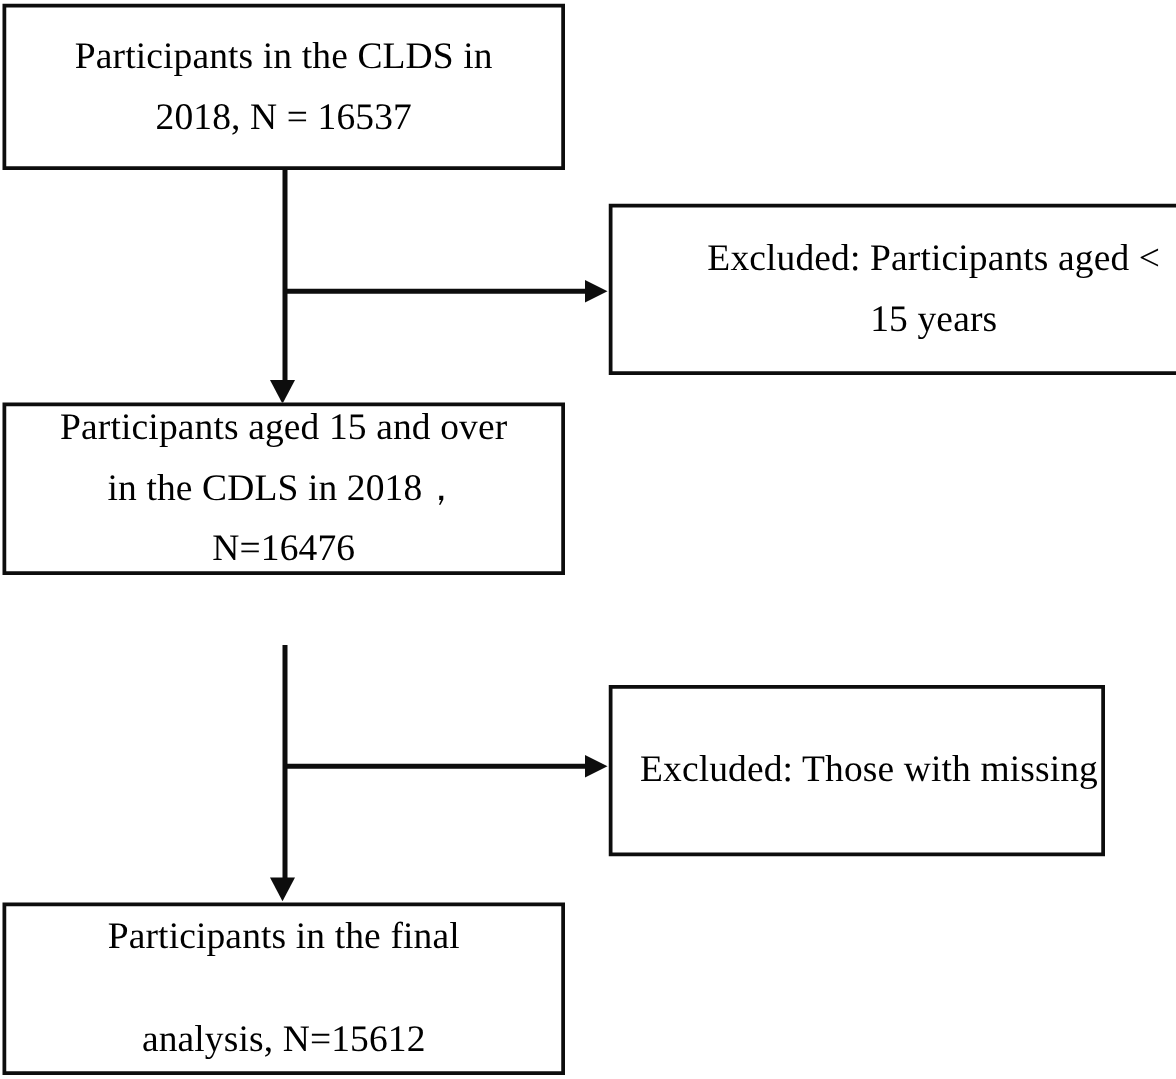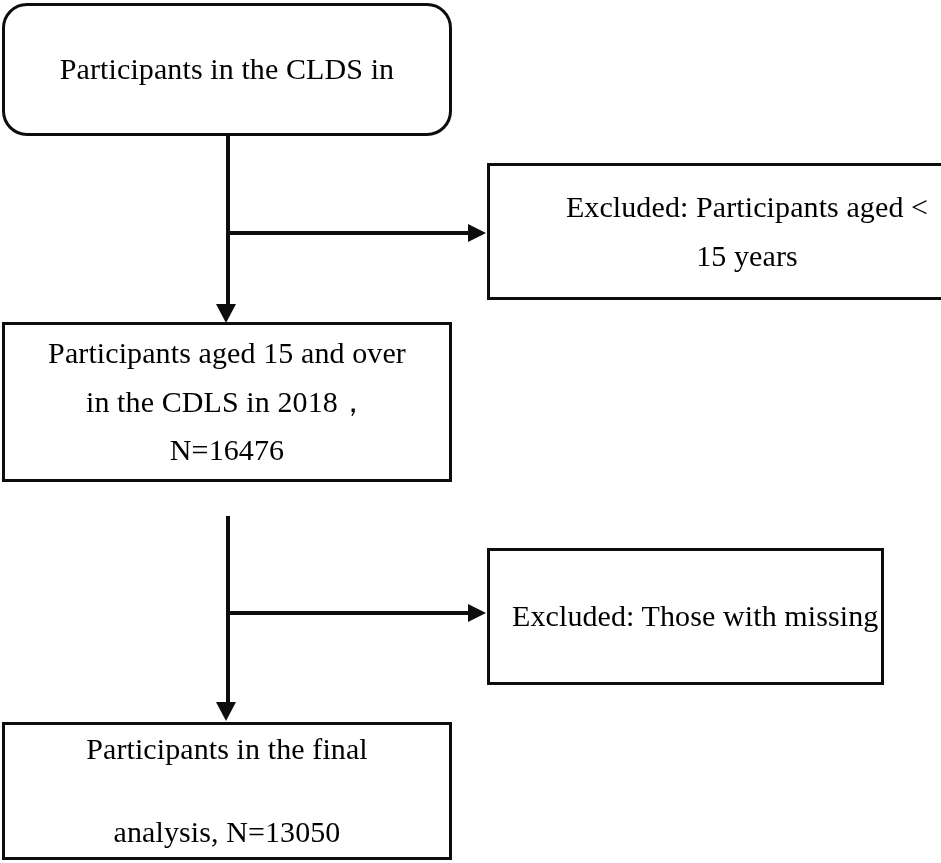--- a/index.html
+++ b/index.html
@@ -35,22 +35,22 @@
     white-space: pre;
     letter-spacing: 0.1px;
   }
   .node.align-left .line {
     text-align: left;
     padding-left: 22px;
     box-sizing: border-box;
   }
 
   
-  #node-source   { left: 2px;  top: 3px;   width: 450px; height: 133px; border-radius: 25px; }
-  #node-aged     { left: 2px;  top: 322px; width: 450px; height: 160px; }
+  #node-source   { left: 2px;  top: 3px;   width: 450px; height: 133px; }
+  #node-aged     { left: 2px;  top: 322px; width: 450px; height: 138px; }
   #node-final    { left: 2px;  top: 722px; width: 450px; height: 138px; justify-content: space-between; }
 
   
   #node-excl-age     { left: 487px; top: 163px; width: 520px; height: 137px; }
   #node-excl-missing { left: 487px; top: 548px; width: 397px; height: 137px; }
 
   
   .conn { position: absolute; }
   .vline {
     width: 4px;
@@ -87,20 +87,21 @@
   #conn2-branch { left: 228px; top: 611px; width: 242px; }
   #conn2-branch-arrow { left: 468px; top: 604px; }
 </style>
 </head>
 <body>
 
 <div id="flow-root">
 
   <div class="node" id="node-source">
     <span class="line">Participants in the CLDS in</span>
+    <span class="line">2018, N = 16537</span>
   </div>
 
   <div class="conn vline" id="conn1-vert"></div>
   <div class="conn arrow-down" id="conn1-arrow"></div>
 
   <div class="conn hline" id="conn1-branch"></div>
   <div class="conn arrow-right" id="conn1-branch-arrow"></div>
 
   <div class="node" id="node-excl-age">
     <span class="line">Excluded: Participants aged &lt;</span>
@@ -118,16 +119,16 @@
 
   <div class="conn hline" id="conn2-branch"></div>
   <div class="conn arrow-right" id="conn2-branch-arrow"></div>
 
   <div class="node align-left" id="node-excl-missing">
     <span class="line">Excluded: Those with missing</span>
   </div>
 
   <div class="node" id="node-final">
     <span class="line">Participants in the final</span>
-    <span class="line">analysis, N=13050</span>
+    <span class="line">analysis, N=15612</span>
   </div>
 
 </div>
 
 </body></html>

